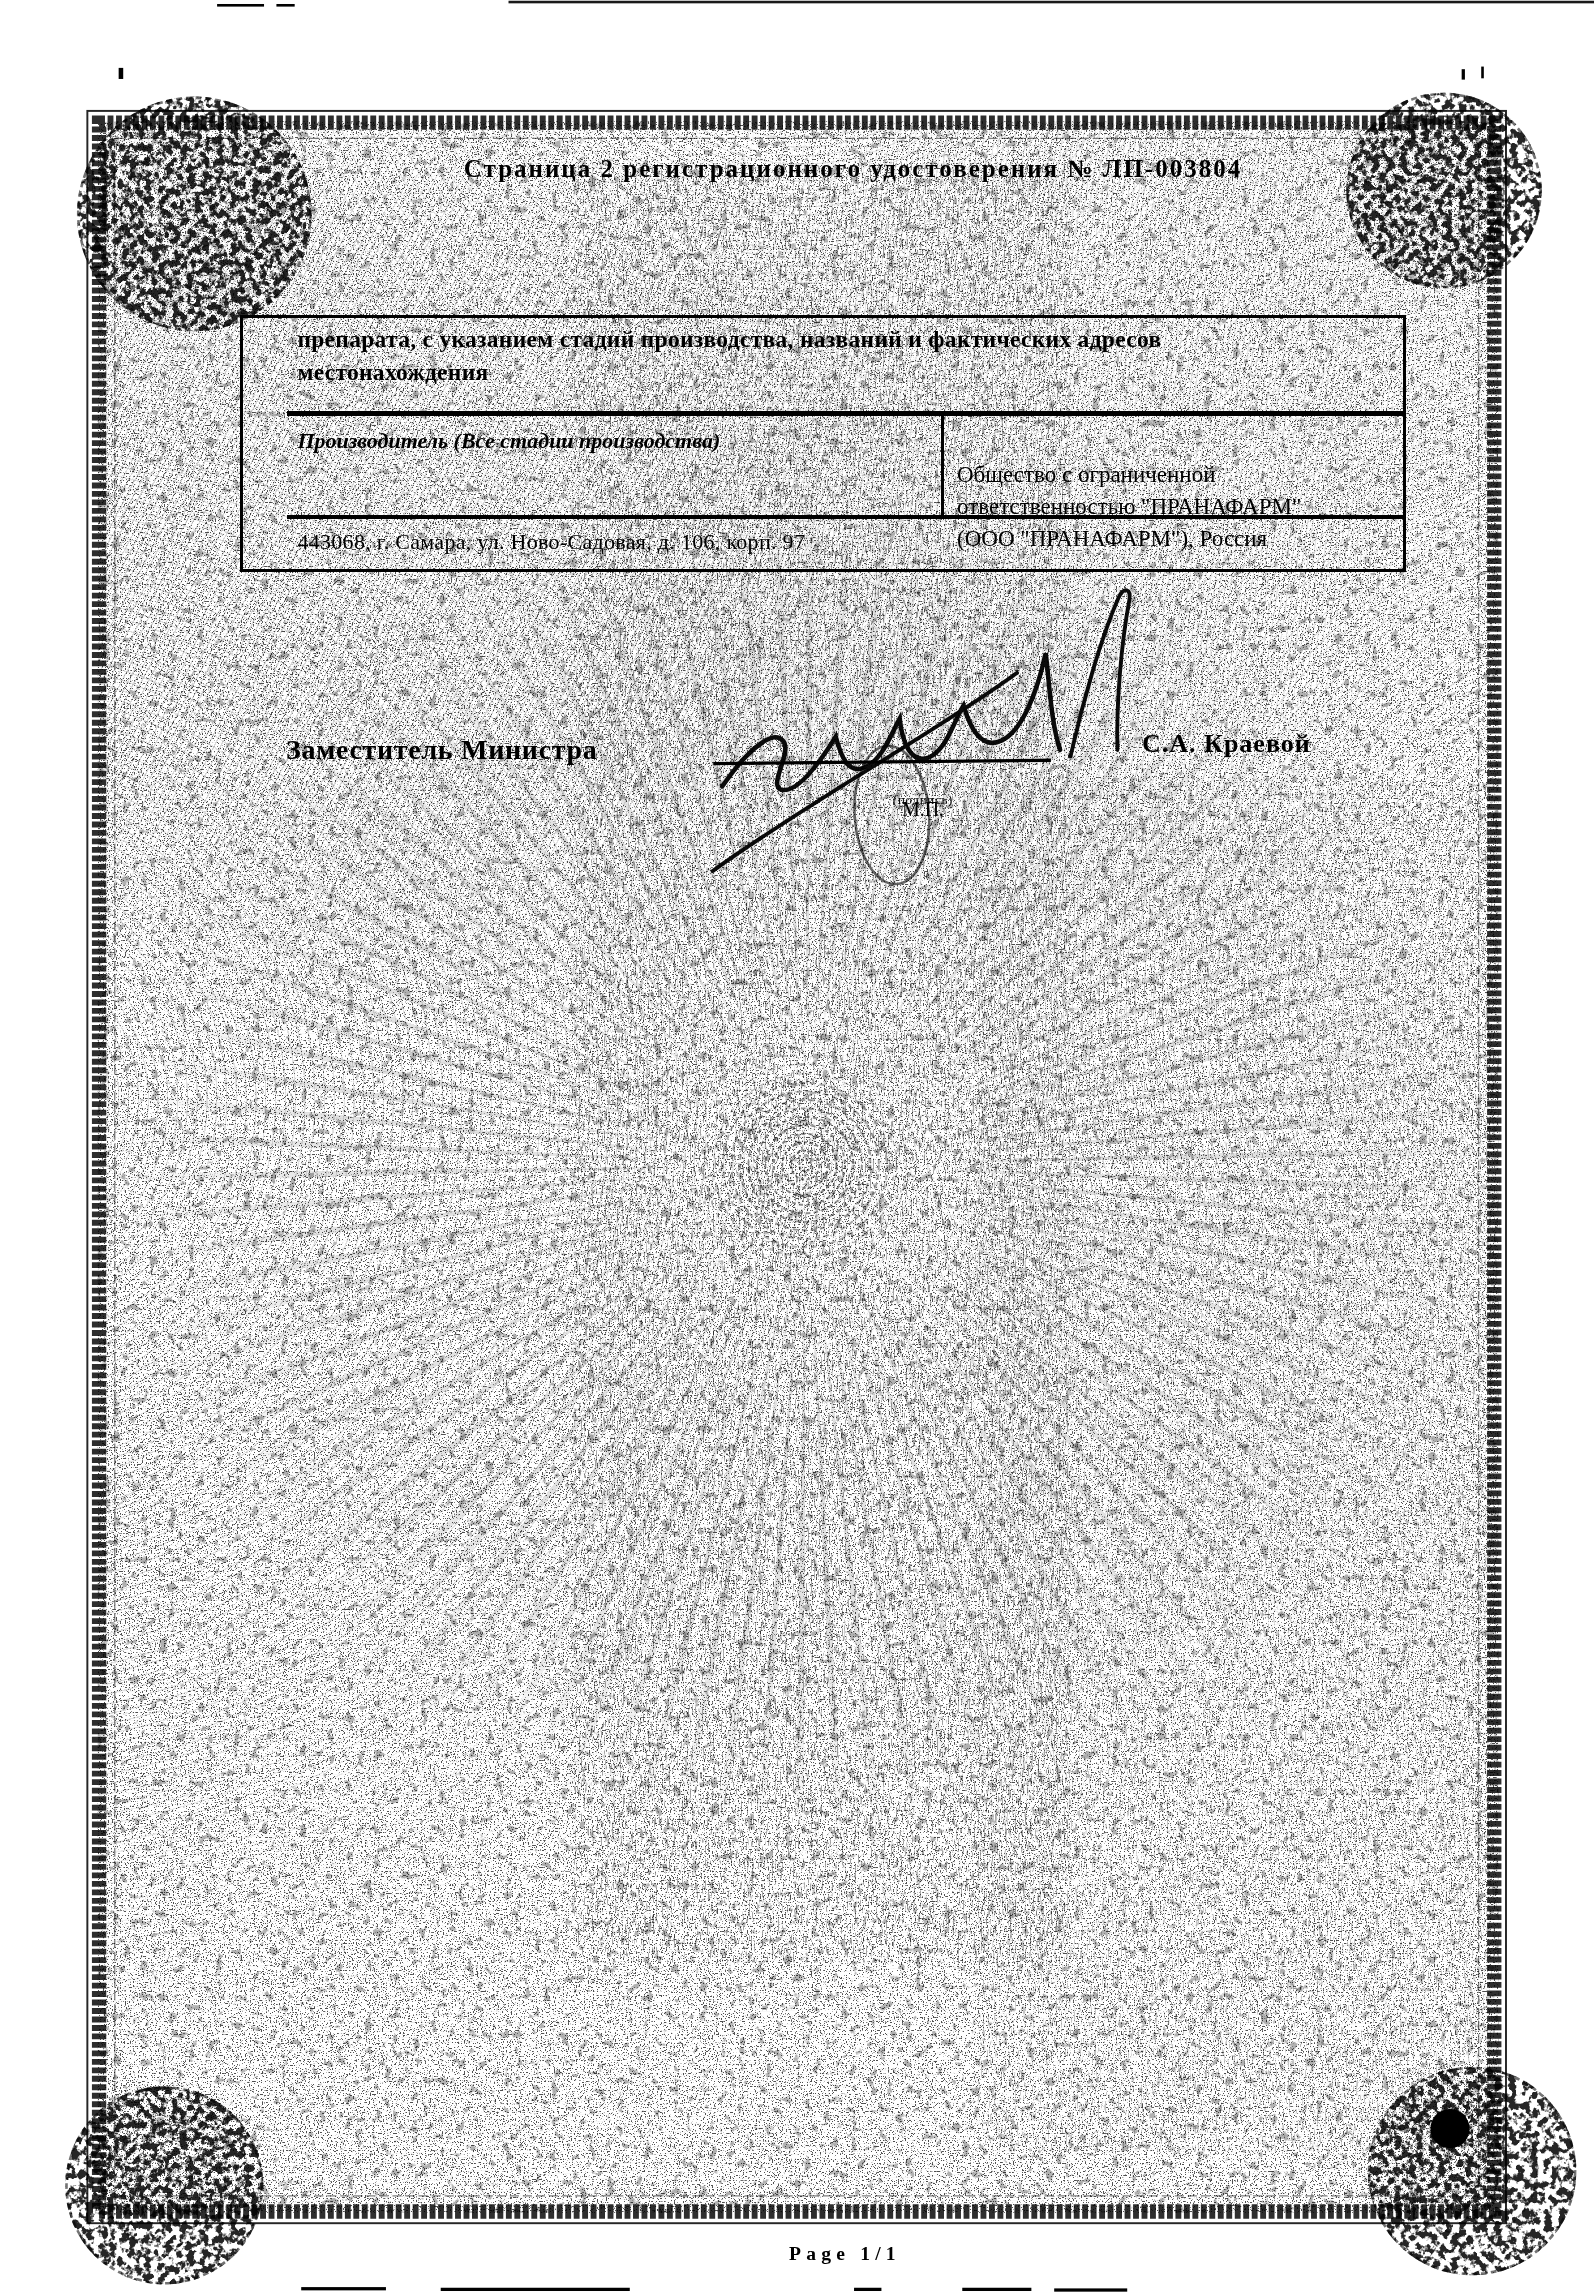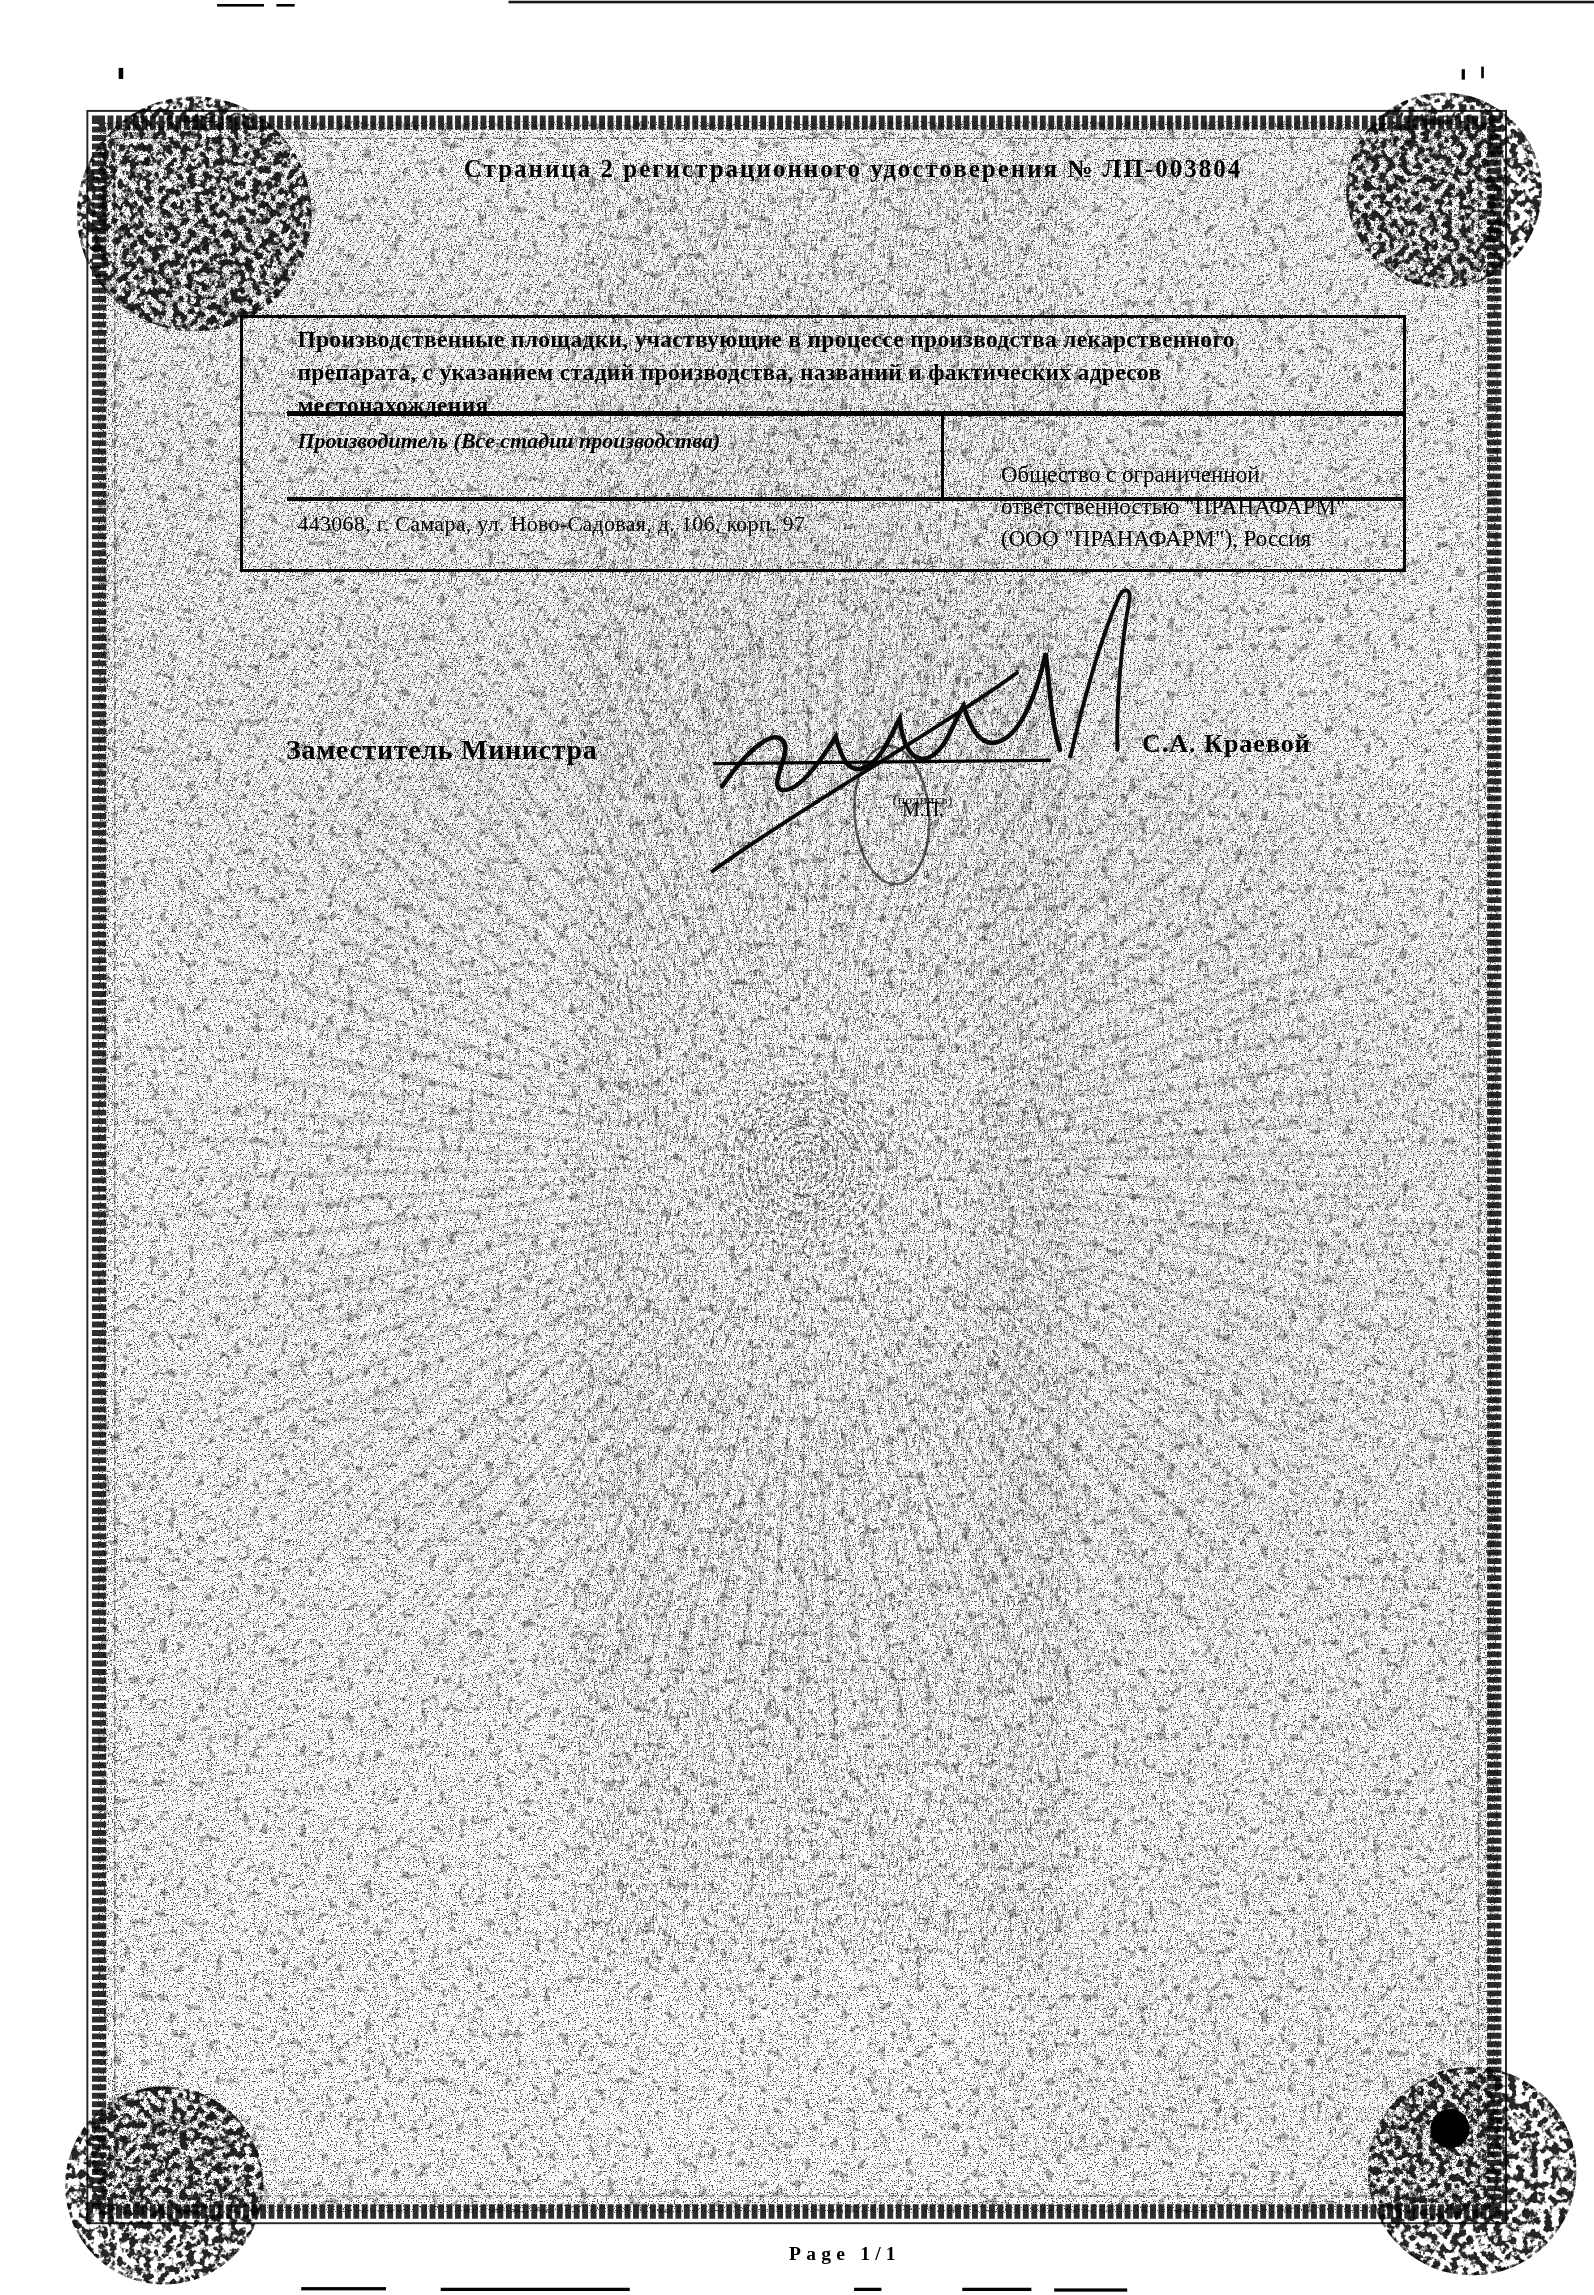--- a/index.html
+++ b/index.html
@@ -68,21 +68,21 @@
     left:831px; top:155px; transform:translateX(-50%);
     font-size:25px; font-weight:bold; letter-spacing:2px; white-space:nowrap;
   }
   .tbl {
     left:240px; top:315px; width:1166px; height:257px;
     border:3.9px solid #000; box-sizing:border-box; background:transparent;
   }
   .tbl-r1 { height:98px; box-sizing:border-box; border-bottom:5.2px solid #000;
             padding:5.2px 17px 0 10.4px; font-weight:bold; font-size:23.5px; letter-spacing:0.3px; }
   .tbl-r1 .ln { line-height:33px; white-space:nowrap; }
-  .tbl-r2 { height:85px; box-sizing:border-box; border-bottom:4.6px solid #000; display:flex;gap:44px; }
+  .tbl-r2 { height:103px; box-sizing:border-box; border-bottom:4.6px solid #000; display:flex; }
   .cell-l { width:657px; box-sizing:border-box; border-right:3.9px solid #000;
             padding:11.7px 13px 0 10.4px; font-style:italic; font-weight:bold; font-size:22px; }
   .cell-r { flex:1; padding:7.8px 6.5px 0 13px; font-size:23px;margin-top:35px; }
   .cell-r .ln { line-height:32px; white-space:nowrap; }
   .tbl-r3 { height:43px; padding:10.4px 0 0 10.4px; font-size:22px; letter-spacing:0.3px; }
   .sig-title { left:242px; top:734px; font-size:28px; font-weight:bold; letter-spacing:0.7px; white-space:nowrap; }
   .sig-name  { left:1098px; top:729px; font-size:26px; font-weight:bold; letter-spacing:1px; white-space:nowrap; }
   .sig-caption { left:823px; top:792px; width:112px; text-align:center; font-size:13px; letter-spacing:0.7px; }
   .seal-mark   { left:845px; top:798px; width:68px; text-align:center; font-size:20px; }
   .fax-footer {
@@ -215,21 +215,20 @@
       <rect x="1310" y="3509" width="42" height="5"></rect>
       <rect x="1476" y="3509" width="106" height="5"></rect>
       <rect x="1617" y="3510" width="112" height="5"></rect>
     </g>
   </svg>
 
   <div class="txt doc-header">Страница 2 регистрационного удостоверения № ЛП-003804</div>
 
   <div class="txt tbl">
     <div class="tbl-r1">
-      <div class="ln">Производственные площадки, участвующие в процессе производства лекарственного</div>
       <div class="ln">препарата, с указанием стадий производства, названий и фактических адресов</div>
       <div class="ln">местонахождения</div>
     </div>
     <div class="tbl-r2">
       <div class="cell-l">Производитель (Все стадии производства)</div>
       <div class="cell-r">
         <div class="ln">Общество с ограниченной</div>
         <div class="ln">ответственностью "ПРАНАФАРМ"</div>
         <div class="ln">(ООО "ПРАНАФАРМ"), Россия</div>
       </div>

